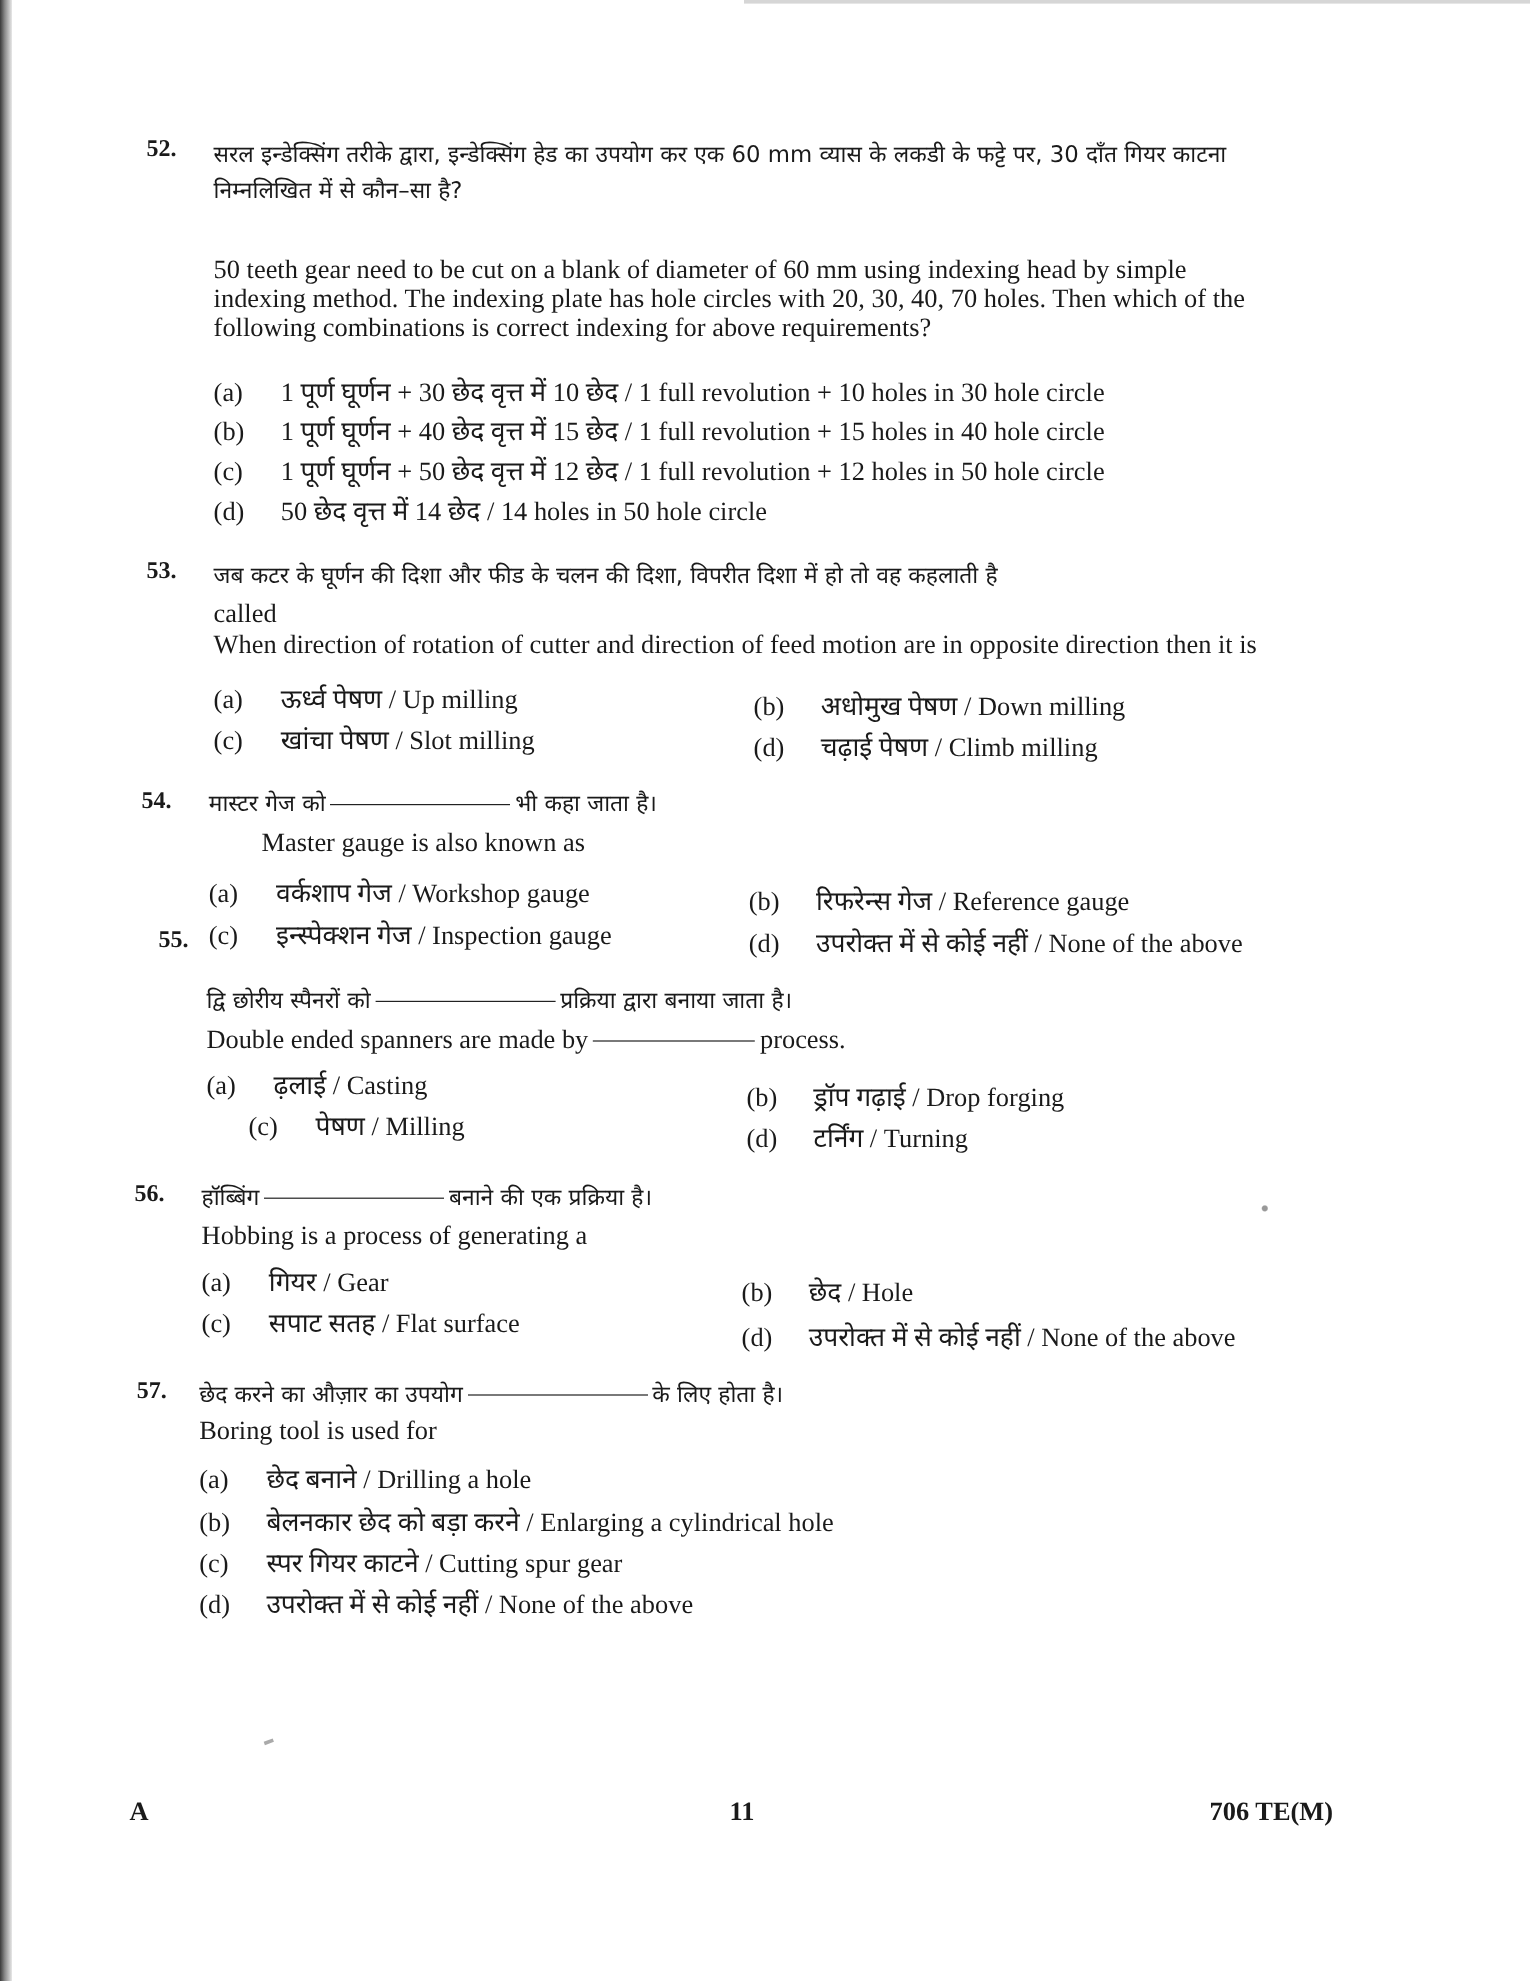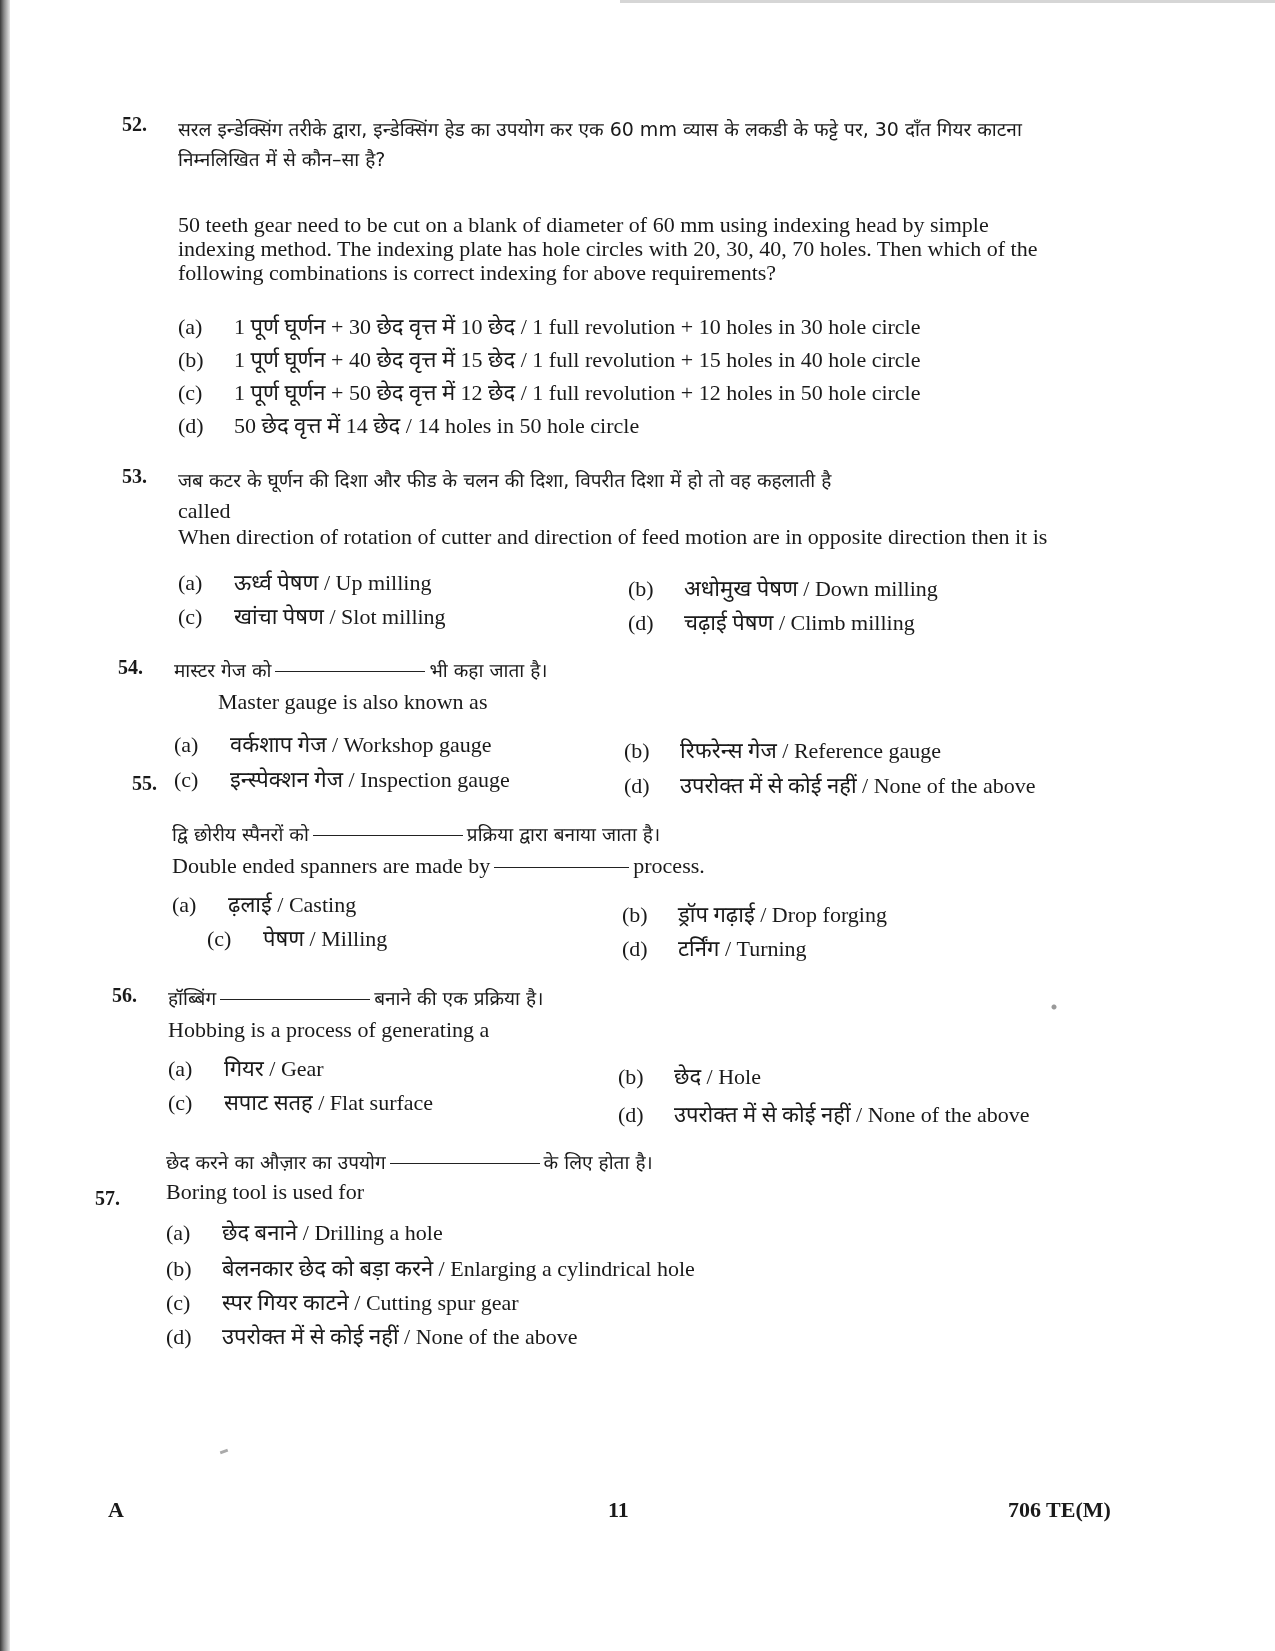--- a/index.html
+++ b/index.html
@@ -119,21 +119,21 @@
       <span>हॉब्बिंग</span><span class="blank"></span><span>बनाने की एक प्रक्रिया है।</span>
     </div>
     <div class="qtext en" style="left:168px;top:1016px;">Hobbing is a process of generating a</div>
     <div class="opt" style="left:168px;top:1052px;"><span class="lbl">(a)</span><span>गियर / Gear</span></div>
     <div class="opt" style="left:618px;top:1060px;"><span class="lbl">(b)</span><span>छेद / Hole</span></div>
     <div class="opt" style="left:168px;top:1086px;"><span class="lbl">(c)</span><span>सपाट सतह / Flat surface</span></div>
     <div class="opt" style="left:618px;top:1098px;"><span class="lbl">(d)</span><span>उपरोक्त में से कोई नहीं / None of the above</span></div>
   </div>
 
   <div class="question">
-    <span class="qnum" style="left:95px;top:1148px;margin-top:39px;">57.</span>
+    <span class="qnum" style="left:114px;top:1148px;">57.</span>
     <div class="qtext hi" style="left:166px;top:1148px;white-space:nowrap;">
       <span>छेद करने का औज़ार का उपयोग</span><span class="blank"></span><span>के लिए होता है।</span>
     </div>
     <div class="qtext en" style="left:166px;top:1178px;">Boring tool is used for</div>
     <div class="opt" style="left:166px;top:1216px;"><span class="lbl">(a)</span><span>छेद बनाने / Drilling a hole</span></div>
     <div class="opt" style="left:166px;top:1252px;"><span class="lbl">(b)</span><span>बेलनकार छेद को बड़ा करने / Enlarging a cylindrical hole</span></div>
     <div class="opt" style="left:166px;top:1286px;"><span class="lbl">(c)</span><span>स्पर गियर काटने / Cutting spur gear</span></div>
     <div class="opt" style="left:166px;top:1320px;"><span class="lbl">(d)</span><span>उपरोक्त में से कोई नहीं / None of the above</span></div>
   </div>
 

